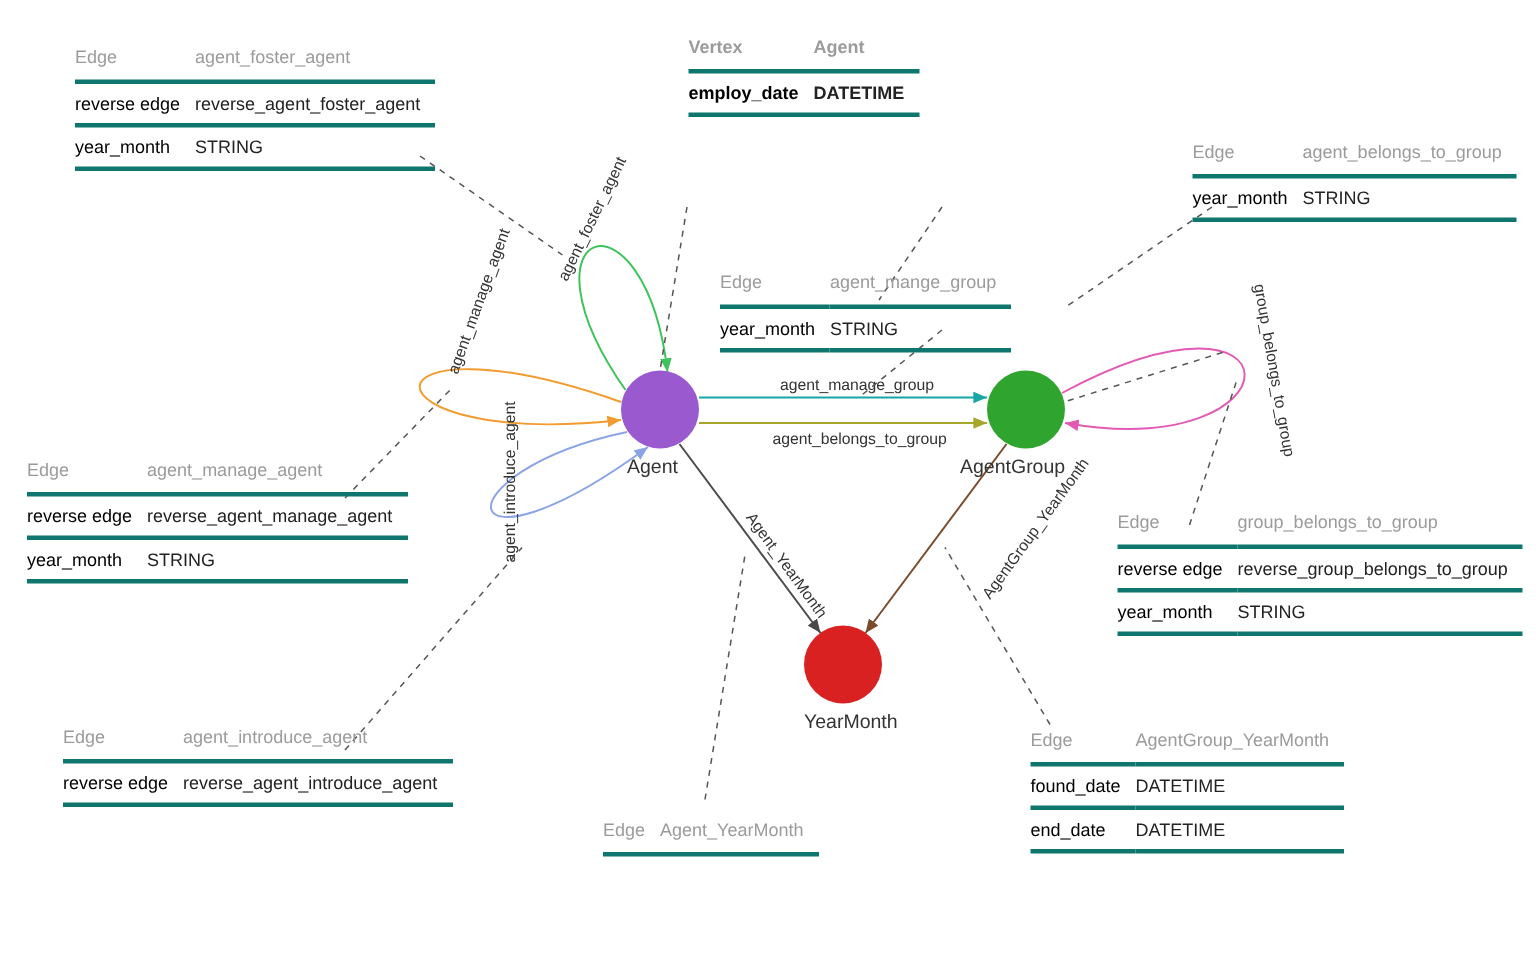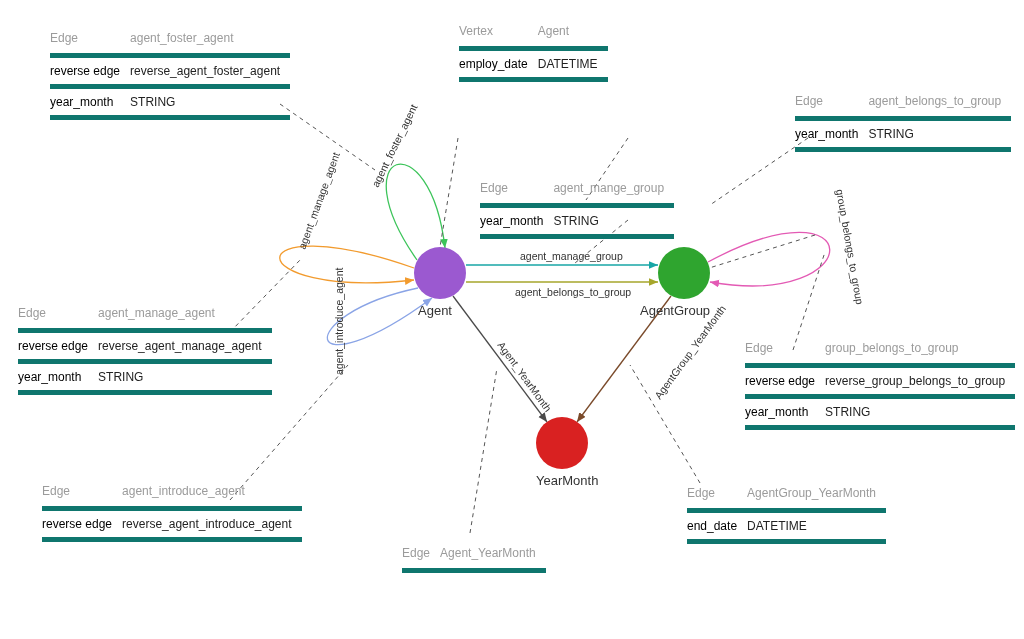--- a/index.html
+++ b/index.html
@@ -27,21 +27,21 @@
     color: #333;
     white-space: nowrap;
   }
   .tbl {
     position: absolute;
     border-collapse: collapse;
     font-size: 12px;
   }
   .tbl td {
     padding: 6px 10px 6px 0;
-    border-bottom: 5px solid #0f766e;
+    border-bottom: 3px solid #0f766e;
     white-space: nowrap;
     color: #222;
     vertical-align: bottom;
   }
   .tbl tr:first-child td {
     color: #9b9b9b;
     padding-bottom: 8px;
   }
   .tbl td:first-child {
     color: inherit;
@@ -149,21 +149,21 @@
           <td>reverse edge</td>
           <td>reverse_agent_foster_agent</td>
         </tr>
     <tr>
           <td>year_month</td>
           <td>STRING</td>
         </tr>
   </tbody>
     </table>
 
-  <table class="tbl" style="left:459px; top:18px;">
+  <table class="tbl" style="left:459px; top:18px;font-weight:bold;">
     <tbody>
         <tr>
           <td>Vertex</td>
           <td>Agent</td>
         </tr>
     <tr>
           <td>employ_date</td>
           <td>DATETIME</td>
         </tr>
   </tbody>
@@ -251,19 +251,23 @@
   </tbody>
     </table>
 
   <table class="tbl" style="left:687px; top:480px;">
     <tbody>
         <tr>
           <td>Edge</td>
           <td>AgentGroup_YearMonth</td>
         </tr>
     <tr>
+          <td>found_date</td>
+          <td>DATETIME</td>
+        </tr>
+    <tr>
           <td>end_date</td>
           <td>DATETIME</td>
         </tr>
   </tbody>
     </table>
 
 </div>
 
 </body></html>

